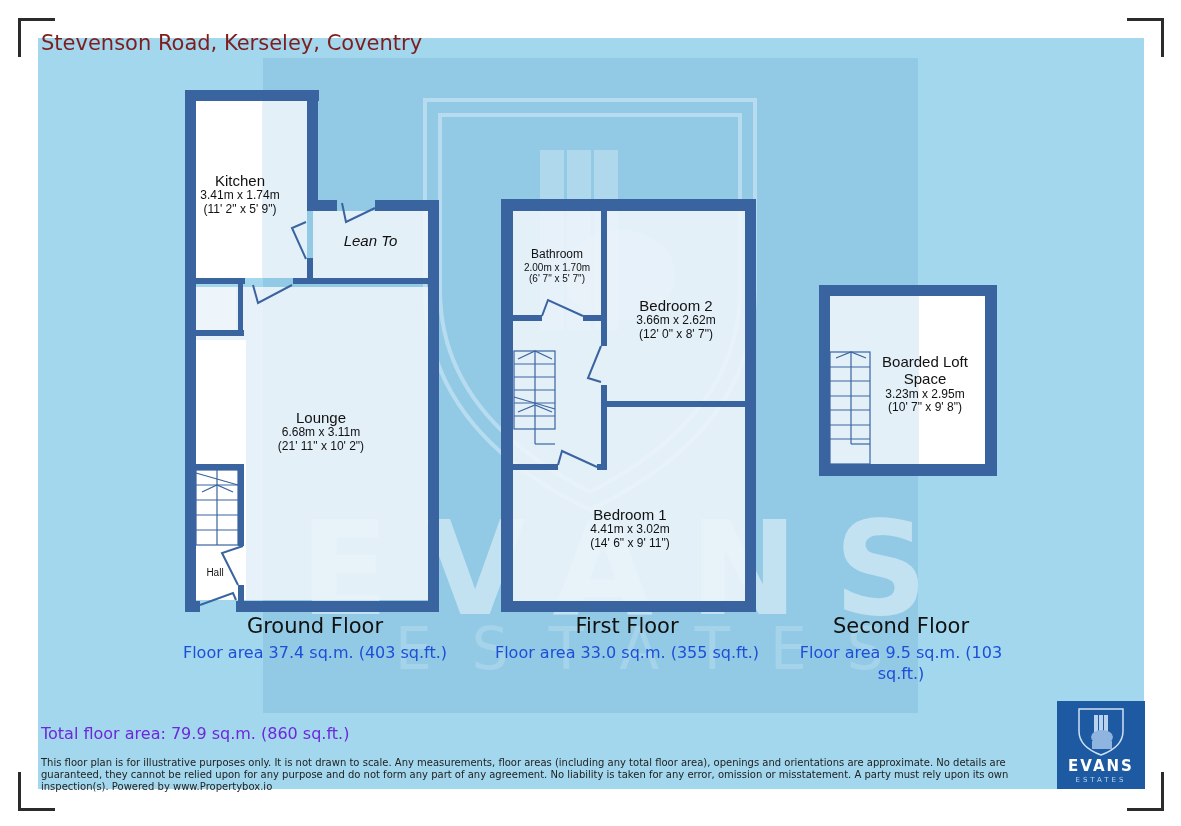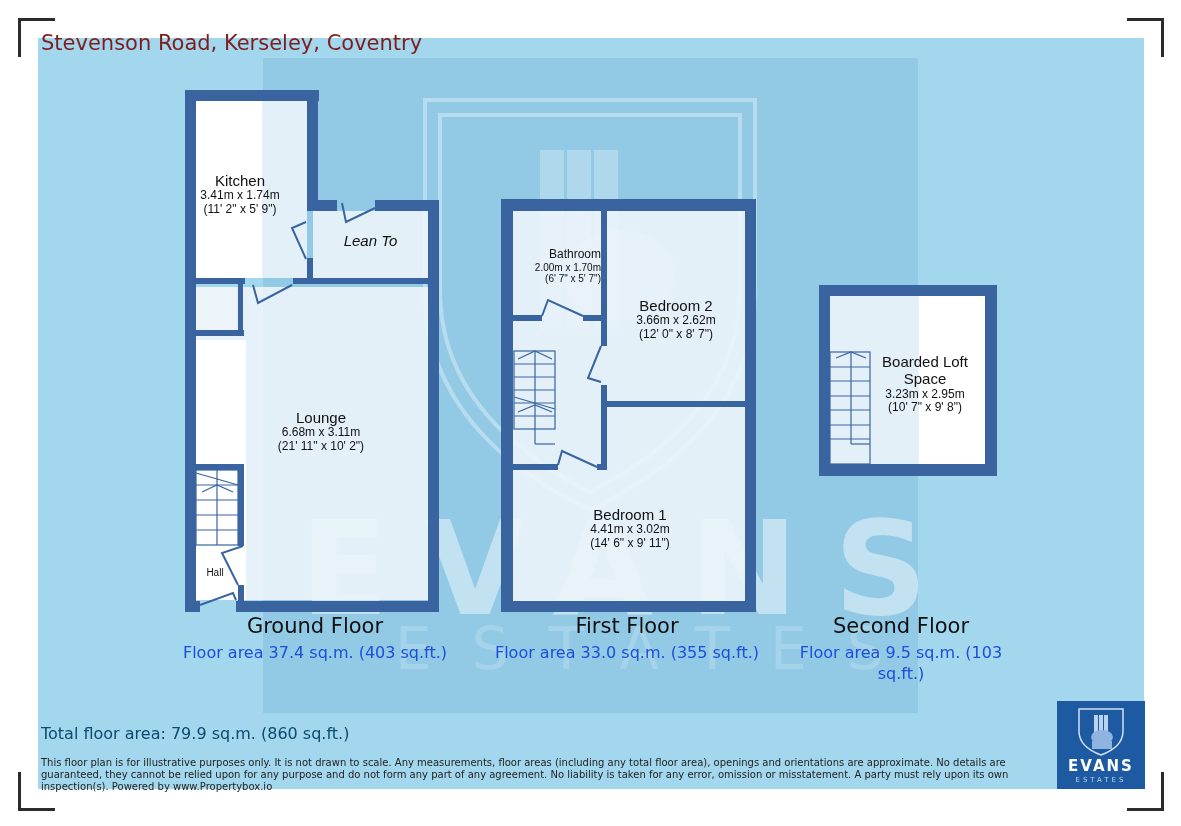--- a/index.html
+++ b/index.html
@@ -23,21 +23,21 @@
   .room-white { position: absolute; background: #ffffff; }
   .rlabel { position: absolute; text-align: center; color: #111; font-family: "Liberation Sans", sans-serif; line-height: 1.15; }
   .rname { font-size: 15px; }
   .rdim { font-size: 12px; }
   .rname-s { font-size: 12px; }
   .rdim-s { font-size: 10px; }
 
   .floor-title { position: absolute; text-align: center; font-size: 21px; color: #111; white-space: nowrap; }
   .floor-area { position: absolute; text-align: center; font-size: 16px; color: #1d4ed8; line-height: 1.3; }
 
-  .total { left: 41px; top: 724px; font-size: 16px; color: #0c4a6e; white-space: nowrap; }
+  .total { left: 41px; top: 724px; font-size: 16px; color: #6d28d9; white-space: nowrap; }
   .disclaimer { left: 41px; top: 757px; width: 1000px; font-size: 10px; color: #222; line-height: 1.18; }
 
   .logo { left: 1057px; top: 701px; width: 88px; height: 88px; background: #1d5aa2; }
   .logo-text { position: absolute; left: 0; top: 56px; width: 88px; text-align: center; color: #fff; font-size: 15px; font-weight: bold; letter-spacing: 2px; }
   .logo-sub { position: absolute; left: 0; top: 75px; width: 88px; text-align: center; color: #bcd4ee; font-size: 7px; letter-spacing: 3px; }
   svg { position: absolute; overflow: visible; }
 </style>
 </head>
 <body>
 
@@ -162,21 +162,21 @@
       <line x1="514" y1="403" x2="555" y2="403"></line>
       <line x1="514" y1="416" x2="555" y2="416"></line>
       <line x1="535" y1="351" x2="535" y2="444"></line>
       <line x1="535" y1="444" x2="555" y2="444"></line>
       <path d="M518 359 L535 351 L552 359"></path>
       <path d="M518 412 L535 405 L552 412"></path>
       <line x1="514" y1="397" x2="555" y2="409"></line>
     </g>
   </svg>
 
-  <div class="rlabel" style="left:513px; top:248px; width:88px;text-align:right;">
+  <div class="rlabel" style="left:513px; top:248px; width:88px;">
     <div class="rname-s">Bathroom</div>
     <div class="rdim-s">2.00m x 1.70m</div>
     <div class="rdim-s">(6' 7" x 5' 7")</div>
   </div>
   <div class="rlabel" style="left:607px; top:297px; width:138px;">
     <div class="rname">Bedroom 2</div>
     <div class="rdim">3.66m x 2.62m</div>
     <div class="rdim">(12' 0" x 8' 7")</div>
   </div>
   <div class="rlabel" style="left:550px; top:506px; width:160px;text-align:center;">

